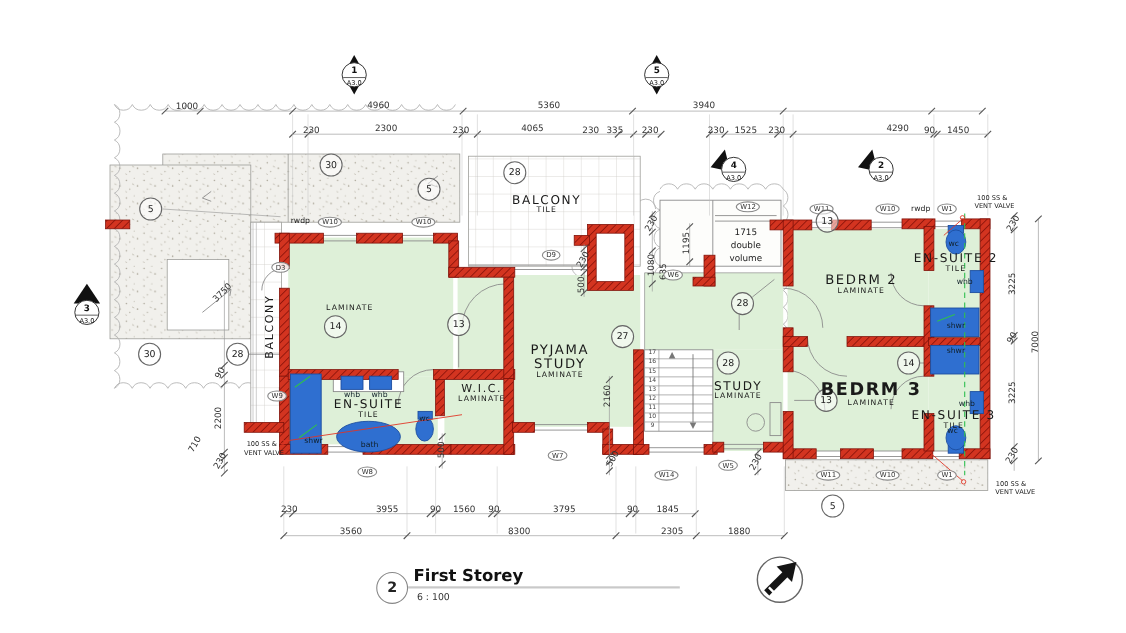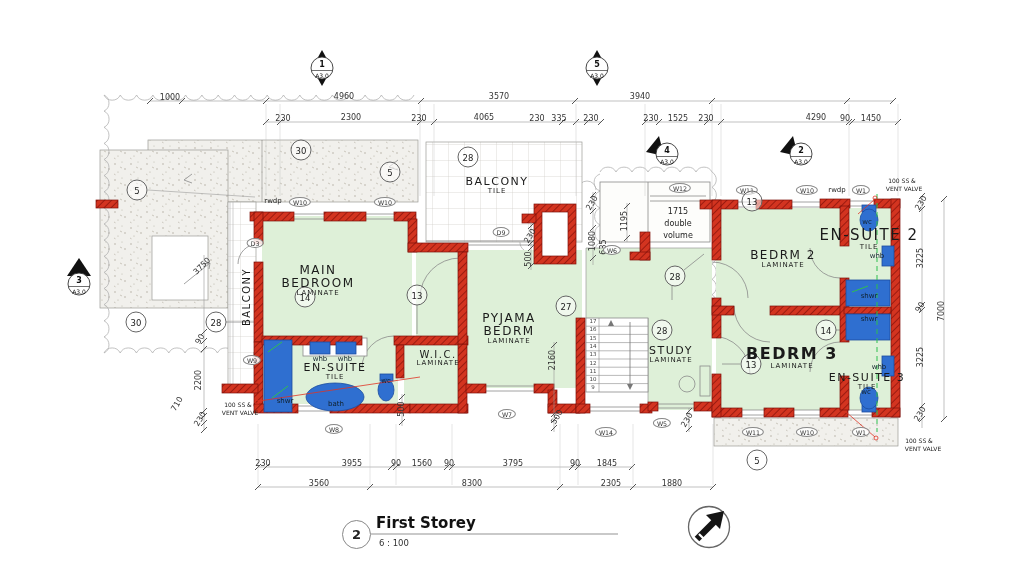--- a/index.html
+++ b/index.html
@@ -365,21 +365,21 @@
     <circle cx="709" cy="527" r="20.5" fill="#fff" stroke="#666" stroke-width="1.3"></circle>
     <line x1="697" y1="539" x2="714" y2="522" stroke="#141414" stroke-width="6.5"></line>
     <polygon points="724,511 706,515 720,529" fill="#141414"></polygon>
     <line x1="699" y1="534" x2="706" y2="541" stroke="#ffffff" stroke-width="2.2"></line>
   </g>
 </svg>
 
 <div id="labels">
       <span class="lbl dim" style="left: 170px; top: 97px;">1000</span>
       <span class="lbl dim" style="left: 344px; top: 96px;">4960</span>
-      <span class="lbl dim" style="left: 499px; top: 96px;">3570</span>
+      <span class="lbl dim" style="left: 499px; top: 96px;">5360</span>
       <span class="lbl dim" style="left: 640px; top: 96px;">3940</span>
       <span class="lbl dim" style="left: 283px; top: 118px;">230</span>
       <span class="lbl dim" style="left: 351px; top: 117px;">2300</span>
       <span class="lbl dim" style="left: 419px; top: 118px;">230</span>
       <span class="lbl dim" style="left: 484px; top: 117px;">4065</span>
       <span class="lbl dim" style="left: 537px; top: 118px;">230</span>
       <span class="lbl dim" style="left: 559px; top: 118px;">335</span>
       <span class="lbl dim" style="left: 591px; top: 118px;">230</span>
       <span class="lbl dim" style="left: 651px; top: 118px;">230</span>
       <span class="lbl dim" style="left: 678px; top: 118px;">1525</span>
@@ -477,49 +477,48 @@
       <span class="lbl stairnum" style="left: 593px; top: 321px;">17</span>
       <span class="lbl stairnum" style="left: 593px; top: 329.3px;">16</span>
       <span class="lbl stairnum" style="left: 593px; top: 337.6px;">15</span>
       <span class="lbl stairnum" style="left: 593px; top: 345.9px;">14</span>
       <span class="lbl stairnum" style="left: 593px; top: 354.2px;">13</span>
       <span class="lbl stairnum" style="left: 593px; top: 362.5px;">12</span>
       <span class="lbl stairnum" style="left: 593px; top: 370.8px;">11</span>
       <span class="lbl stairnum" style="left: 593px; top: 379.1px;">10</span>
       <span class="lbl stairnum" style="left: 593px; top: 387.4px;">9</span>
       <div class="room-label" style="left: 318px; top: 281px; width: 112px; transform: translate(-50%, -50%);">
-        <div class="room-name" style="font-size: 12px;">MAIN BEDROOM</div>
         <div class="room-sub">LAMINATE</div>
       </div>
       <div class="room-label" style="left: 497px; top: 186px; width: 120px; transform: translate(-50%, -50%);">
         <div class="room-name" style="font-size: 11px;">BALCONY</div>
         <div class="room-sub">TILE</div>
       </div>
       <div class="room-label" style="left: 509px; top: 329px; width: 102px; transform: translate(-50%, -50%);">
-        <div class="room-name" style="font-size: 12px;">PYJAMA BEDRM</div>
+        <div class="room-name" style="font-size: 12px;">PYJAMA STUDY</div>
         <div class="room-sub">LAMINATE</div>
       </div>
       <div class="room-label" style="left: 438px; top: 358px; width: 90px; transform: translate(-50%, -50%);">
         <div class="room-name" style="font-size: 10px;">W.I.C.</div>
         <div class="room-sub">LAMINATE</div>
       </div>
       <div class="room-label" style="left: 335px; top: 372px; width: 120px; transform: translate(-50%, -50%);">
         <div class="room-name" style="font-size: 11px;">EN-SUITE</div>
         <div class="room-sub">TILE</div>
       </div>
       <div class="room-label" style="left: 671px; top: 355px; width: 90px; transform: translate(-50%, -50%);">
         <div class="room-name" style="font-size: 11px;">STUDY</div>
         <div class="room-sub">LAMINATE</div>
       </div>
       <div class="room-label" style="left: 783px; top: 259px; width: 110px; transform: translate(-50%, -50%);">
         <div class="room-name" style="font-size: 12px;">BEDRM 2</div>
         <div class="room-sub">LAMINATE</div>
       </div>
       <div class="room-label" style="left: 869px; top: 239px; width: 110px; transform: translate(-50%, -50%);">
-        <div class="room-name" style="font-size: 15px;">EN-SUITE 2</div>
+        <div class="room-name" style="font-size: 11px;">EN-SUITE 2</div>
         <div class="room-sub">TILE</div>
       </div>
       <div class="room-label" style="left: 792px; top: 358px; width: 110px; transform: translate(-50%, -50%);">
         <div class="room-name" style="font-size: 16px; font-weight: bold;">BEDRM 3</div>
         <div class="room-sub">LAMINATE</div>
       </div>
       <div class="room-label" style="left: 867px; top: 382px; width: 110px; transform: translate(-50%, -50%);">
         <div class="room-name" style="font-size: 11px;">EN-SUITE 3</div>
         <div class="room-sub">TILE</div>
       </div>

